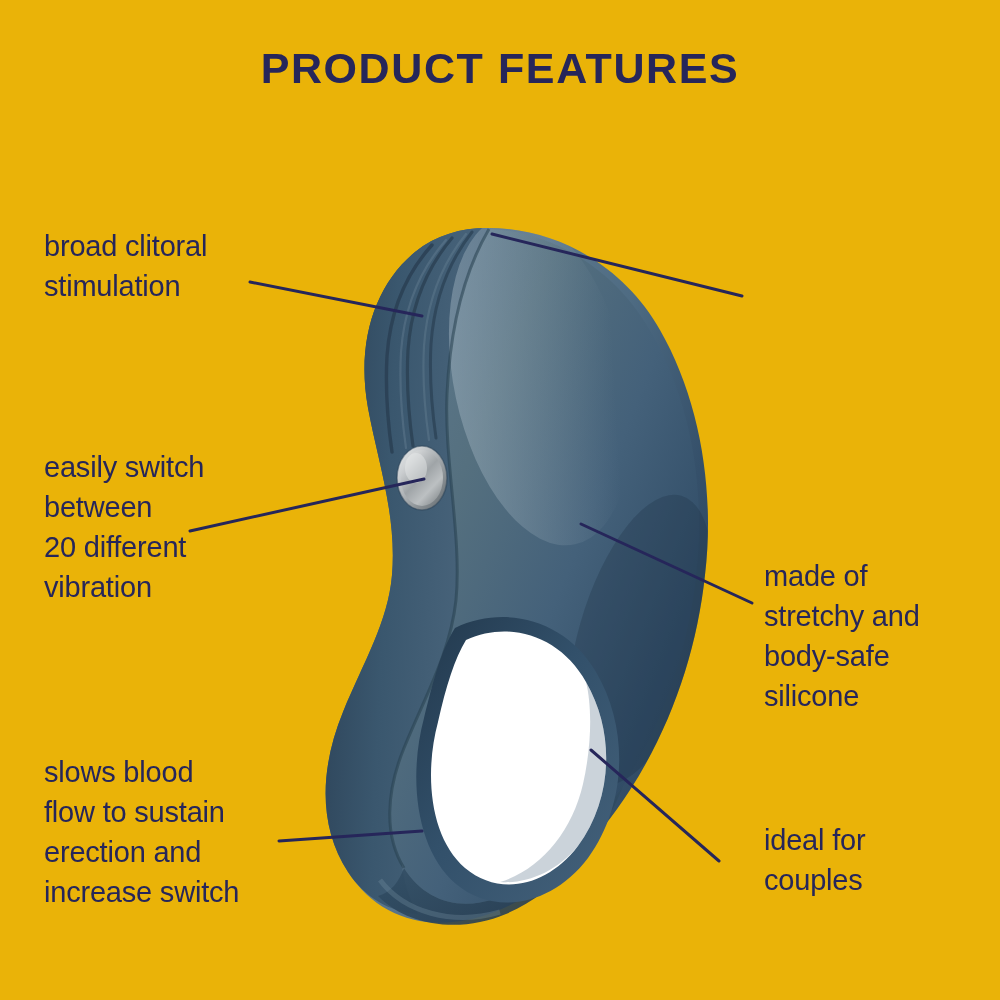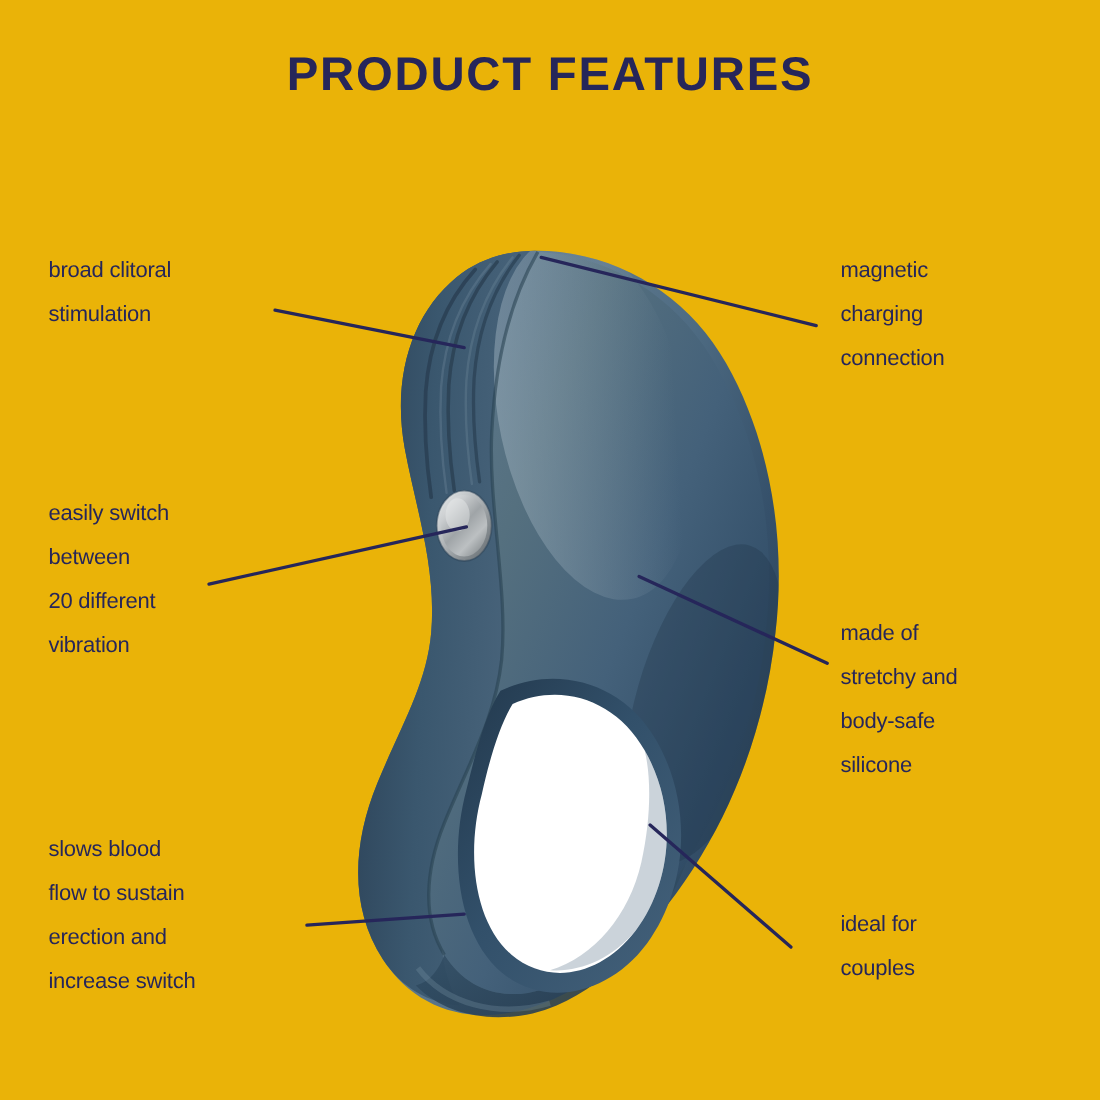--- a/index.html
+++ b/index.html
@@ -28,21 +28,21 @@
     font-weight: bold;
     font-size: 43px;
     letter-spacing: 1.6px;
     color: #26265a;
   }
 
   
   .label {
     position: absolute;
     font-family: "Liberation Sans", sans-serif;
-    font-size: 20px;
+    font-size: 29px;
     font-weight: 500;
     line-height: 40px;
     color: #26265a;
     white-space: pre-line;
     letter-spacing: -0.2px;
   }
   .label.left  { text-align: left; }
   .label.right { text-align: left; }
 
   #label-broad      { left: 44px;  top: 226px; width: 290px; }
@@ -251,23 +251,20 @@
   <div class="label left" id="label-switch">easily switch
 between
 20 different
 vibration</div>
 
   <div class="label left" id="label-slows">slows blood
 flow to sustain
 erection and
 increase switch</div>
 
-  <div class="label right" id="label-magnetic">magnetic
-charging
-connection</div>
 
   <div class="label right" id="label-silicone">made of
 stretchy and
 body-safe
 silicone</div>
 
   <div class="label right" id="label-couples">ideal for
 couples</div>
 
 </div>

